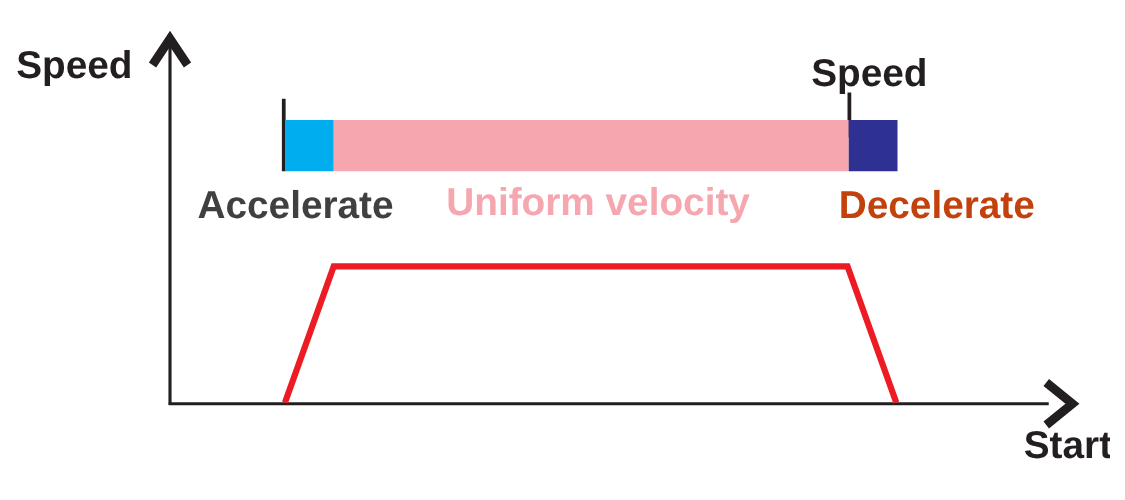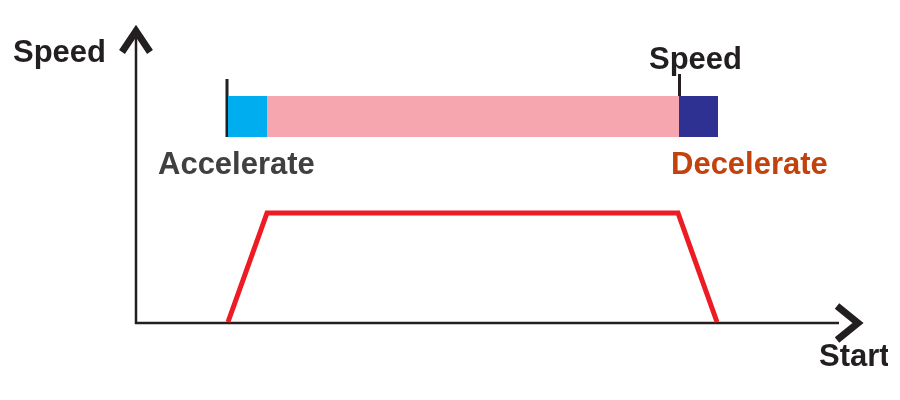--- a/index.html
+++ b/index.html
@@ -66,17 +66,18 @@
     <polyline points="228,322 267,213 678,213 717,322" fill="none" class="curve-stroke" stroke-width="5" stroke-linejoin="miter"></polyline>
   </svg>
 
   <span class="lbl lbl-speed">Speed</span>
 
 
   <span class="lbl lbl-stop">Speed</span>
 
   <span class="lbl lbl-accelerate">Accelerate</span>
 
+  <span class="lbl lbl-uniform">Uniform velocity</span>
 
   <span class="lbl lbl-decelerate">Decelerate</span>
 
   <span class="lbl lbl-time">Start</span>
 </div>
 
 </body></html>

